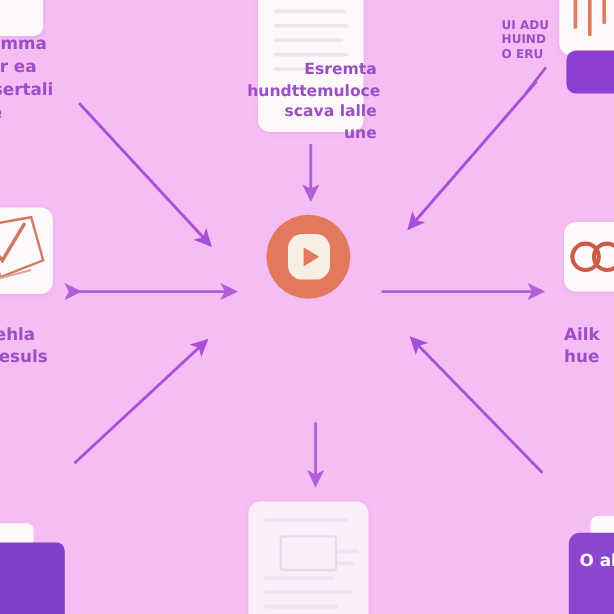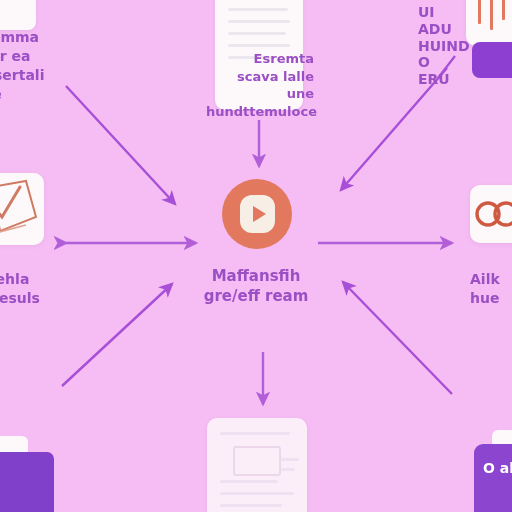--- a/index.html
+++ b/index.html
@@ -72,21 +72,21 @@
   #blk-br .t{position:absolute;left:9px;top:16px;color:#ffffff;
           font-size:14px;font-weight:bold;filter:blur(.3px);white-space:nowrap;}
   #sliv-br{position:absolute;left:492px;top:430px;width:30px;height:18px;
           background:#fdf9fb;border-radius:6px;}
 
   
   .sat-label{position:absolute;color:#9b4fc4;font-weight:bold;font-size:14px;
              line-height:1.35;filter:blur(.5px);}
   #lbl-tl{left:-16px;top:28px;width:110px;}
   #lbl-top{left:206px;top:50px;width:108px;text-align:right;font-size:13px;}
-  #lbl-tr{left:418px;top:4px;width:40px;font-size:14px;line-height:1.2;}
+  #lbl-tr{left:418px;top:16px;width:40px;font-size:10px;line-height:1.2;}
   #lbl-left{left:-14px;top:270px;width:110px;}
   #lbl-right{left:470px;top:270px;width:70px;}
 </style>
 </head>
 <body>
 
 <div id="stage">
 
   <svg id="arrows" viewBox="0 0 512 512">
     <defs>
@@ -114,36 +114,32 @@
     <line x1="263" y1="352" x2="263" y2="404" stroke="#b05fd8" stroke-width="2.4" marker-end="url(#ahs)"></line>
 
     <line x1="452" y1="394" x2="343" y2="282" stroke="#a74fd6" stroke-width="2.4" marker-end="url(#ah)"></line>
   </svg>
 
   <div class="hub-icon">
     <div class="inner">
       <div class="tri"></div>
     </div>
   </div>
-  <div class="hub-label">
-    <div>Maffansfih</div>
-    <div>gre/eff ream</div>
-  </div>
 
   <div class="card" id="doc-top">
     <div class="ln" style="top:20px;width:60px;"></div>
     <div class="ln" style="top:32px;width:62px;"></div>
     <div class="ln" style="top:44px;width:58px;"></div>
     <div class="ln" style="top:56px;width:62px;"></div>
     <div class="ln" style="top:68px;width:46px;"></div>
   </div>
   <div class="sat-label" id="lbl-top">
     <div>Esremta</div>
+    <div>hundttemuloce</div>
     <div>scava lalle une</div>
-    <div>hundttemuloce</div>
   </div>
 
   <div class="card" id="card-tl"></div>
   <div class="sat-label" id="lbl-tl">
     <div>remma</div>
     <div>for ea</div>
     <div>usertali</div>
     <div>ce</div>
   </div>
 

